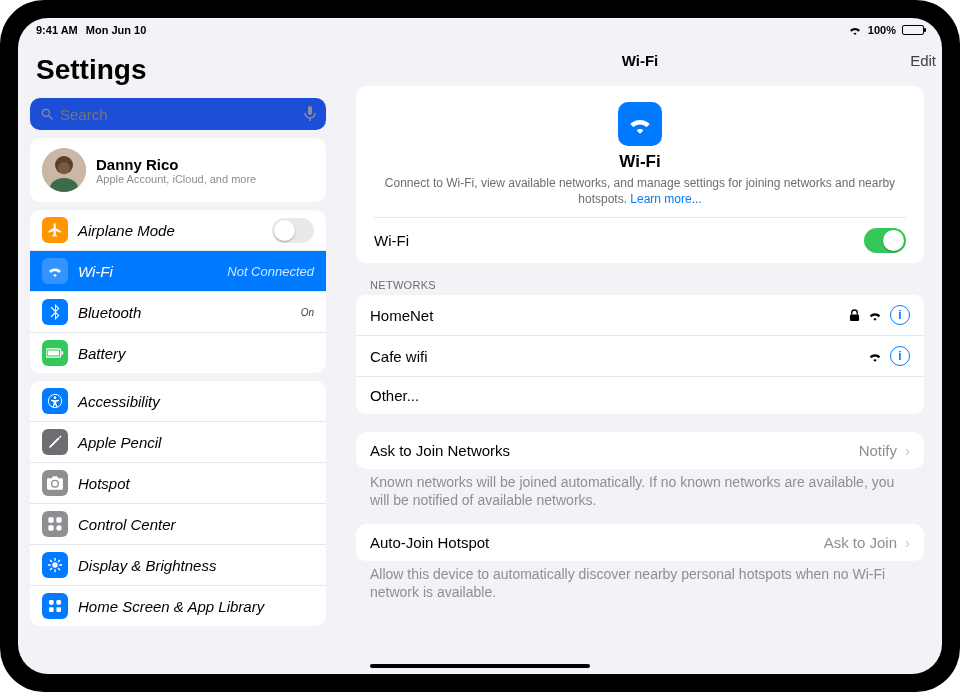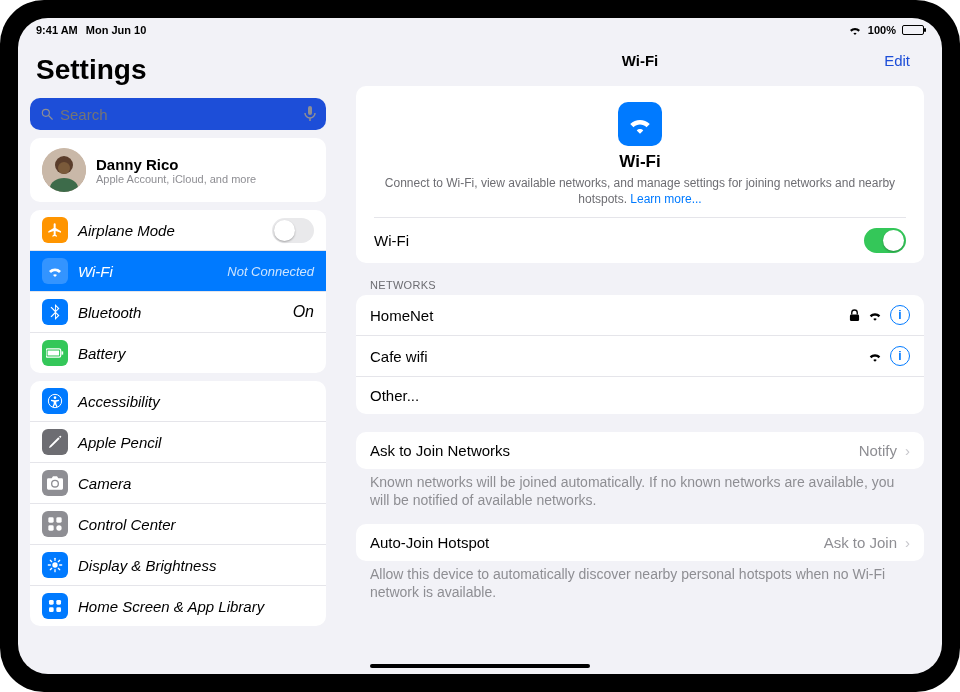--- a/index.html
+++ b/index.html
@@ -50,38 +50,38 @@
     display:flex; align-items:center; gap:10px; padding:7px 12px; border-top:1px solid #e5e5ea;
     font-size:15px;
     font-style:italic;
   }
   .card .row:first-child { border-top:none; }
   .row .icon {
     width:26px; height:26px; border-radius:6px; display:flex; align-items:center; justify-content:center;
     color:#fff; flex-shrink:0;
   }
   .row .label { flex:1; }
-  .row .val { color:#000000; font-size:16px;}
+  .row .val { color:#404040; font-size:10px;}
   .row.active { background:#007aff; color:#fff;}
   .row.active .val { color:#ffffffcc; font-size:13px;}
   .toggle {
     width:42px; height:25px; border-radius:13px; background:#e9e9eb; position:relative; cursor:pointer;
   }
   .toggle .knob { width:21px; height:21px; border-radius:50%; background:#fff; position:absolute; top:2px; left:2px; box-shadow:0 1px 2px rgba(0,0,0,.3);}
   .toggle.on { background:#34c759;}
   .toggle.on .knob { left:auto; right:2px;}
   
   .detail {
     flex:1; display:flex; flex-direction:column; overflow:hidden;
   }
   .detail-header {
     height:40px; display:flex; align-items:center; justify-content:center; position:relative;
     font-size:15px; font-weight:600;
   }
-  .detail-header .edit { position:absolute; right:32px; color:#1d4ed8; font-weight:400;}
+  .detail-header .edit { position:absolute; right:6px; color:#404040; font-weight:400;}
   .detail-body { flex:1; padding:6px 18px; overflow-y:auto;}
   .hero { background:#fff; border-radius:10px; padding:16px 18px 0 18px; text-align:center;}
   .hero-icon {
     width:44px; height:44px; border-radius:10px; background:#007aff; display:inline-flex;
     align-items:center; justify-content:center; color:#fff; margin-bottom:6px;
   }
   .hero-title { font-size:17px; font-weight:700; margin-bottom:4px;}
   .hero-desc { font-size:12px; color:#6d6d72; line-height:1.3; padding-bottom:10px;}
   .hero-desc a { color:#007aff; text-decoration:none;}
   .hero-toggle-row { border-top:1px solid #e5e5ea; display:flex; align-items:center; justify-content:space-between; padding:10px 0; font-size:15px;}
@@ -221,21 +221,21 @@
                 </svg>
           </div>
           <span class="label">Apple Pencil</span>
         </div>
         <div class="row">
           <div class="icon bg-gray">
             <svg width="16" height="14" viewBox="0 0 24 20">
                   <path fill="#fff" d="M9 0l-2 3H2a2 2 0 00-2 2v13a2 2 0 002 2h20a2 2 0 002-2V5a2 2 0 00-2-2h-5l-2-3H9zm3 5a6 6 0 110 12 6 6 0 010-12zm0 2a4 4 0 100 8 4 4 0 000-8z"></path>
                 </svg>
           </div>
-          <span class="label">Camera</span>
+          <span class="label">Hotspot</span>
         </div>
         <div class="row">
           <div class="icon bg-gray">
             <svg width="16" height="16" viewBox="0 0 24 24">
                   <rect x="2" y="2" width="8" height="8" rx="2" fill="#fff"></rect>
                   <rect x="14" y="2" width="8" height="8" rx="2" fill="#fff"></rect>
                   <rect x="2" y="14" width="8" height="8" rx="2" fill="#fff"></rect>
                   <rect x="14" y="14" width="8" height="8" rx="4" fill="#fff"></rect>
                 </svg>
           </div>

